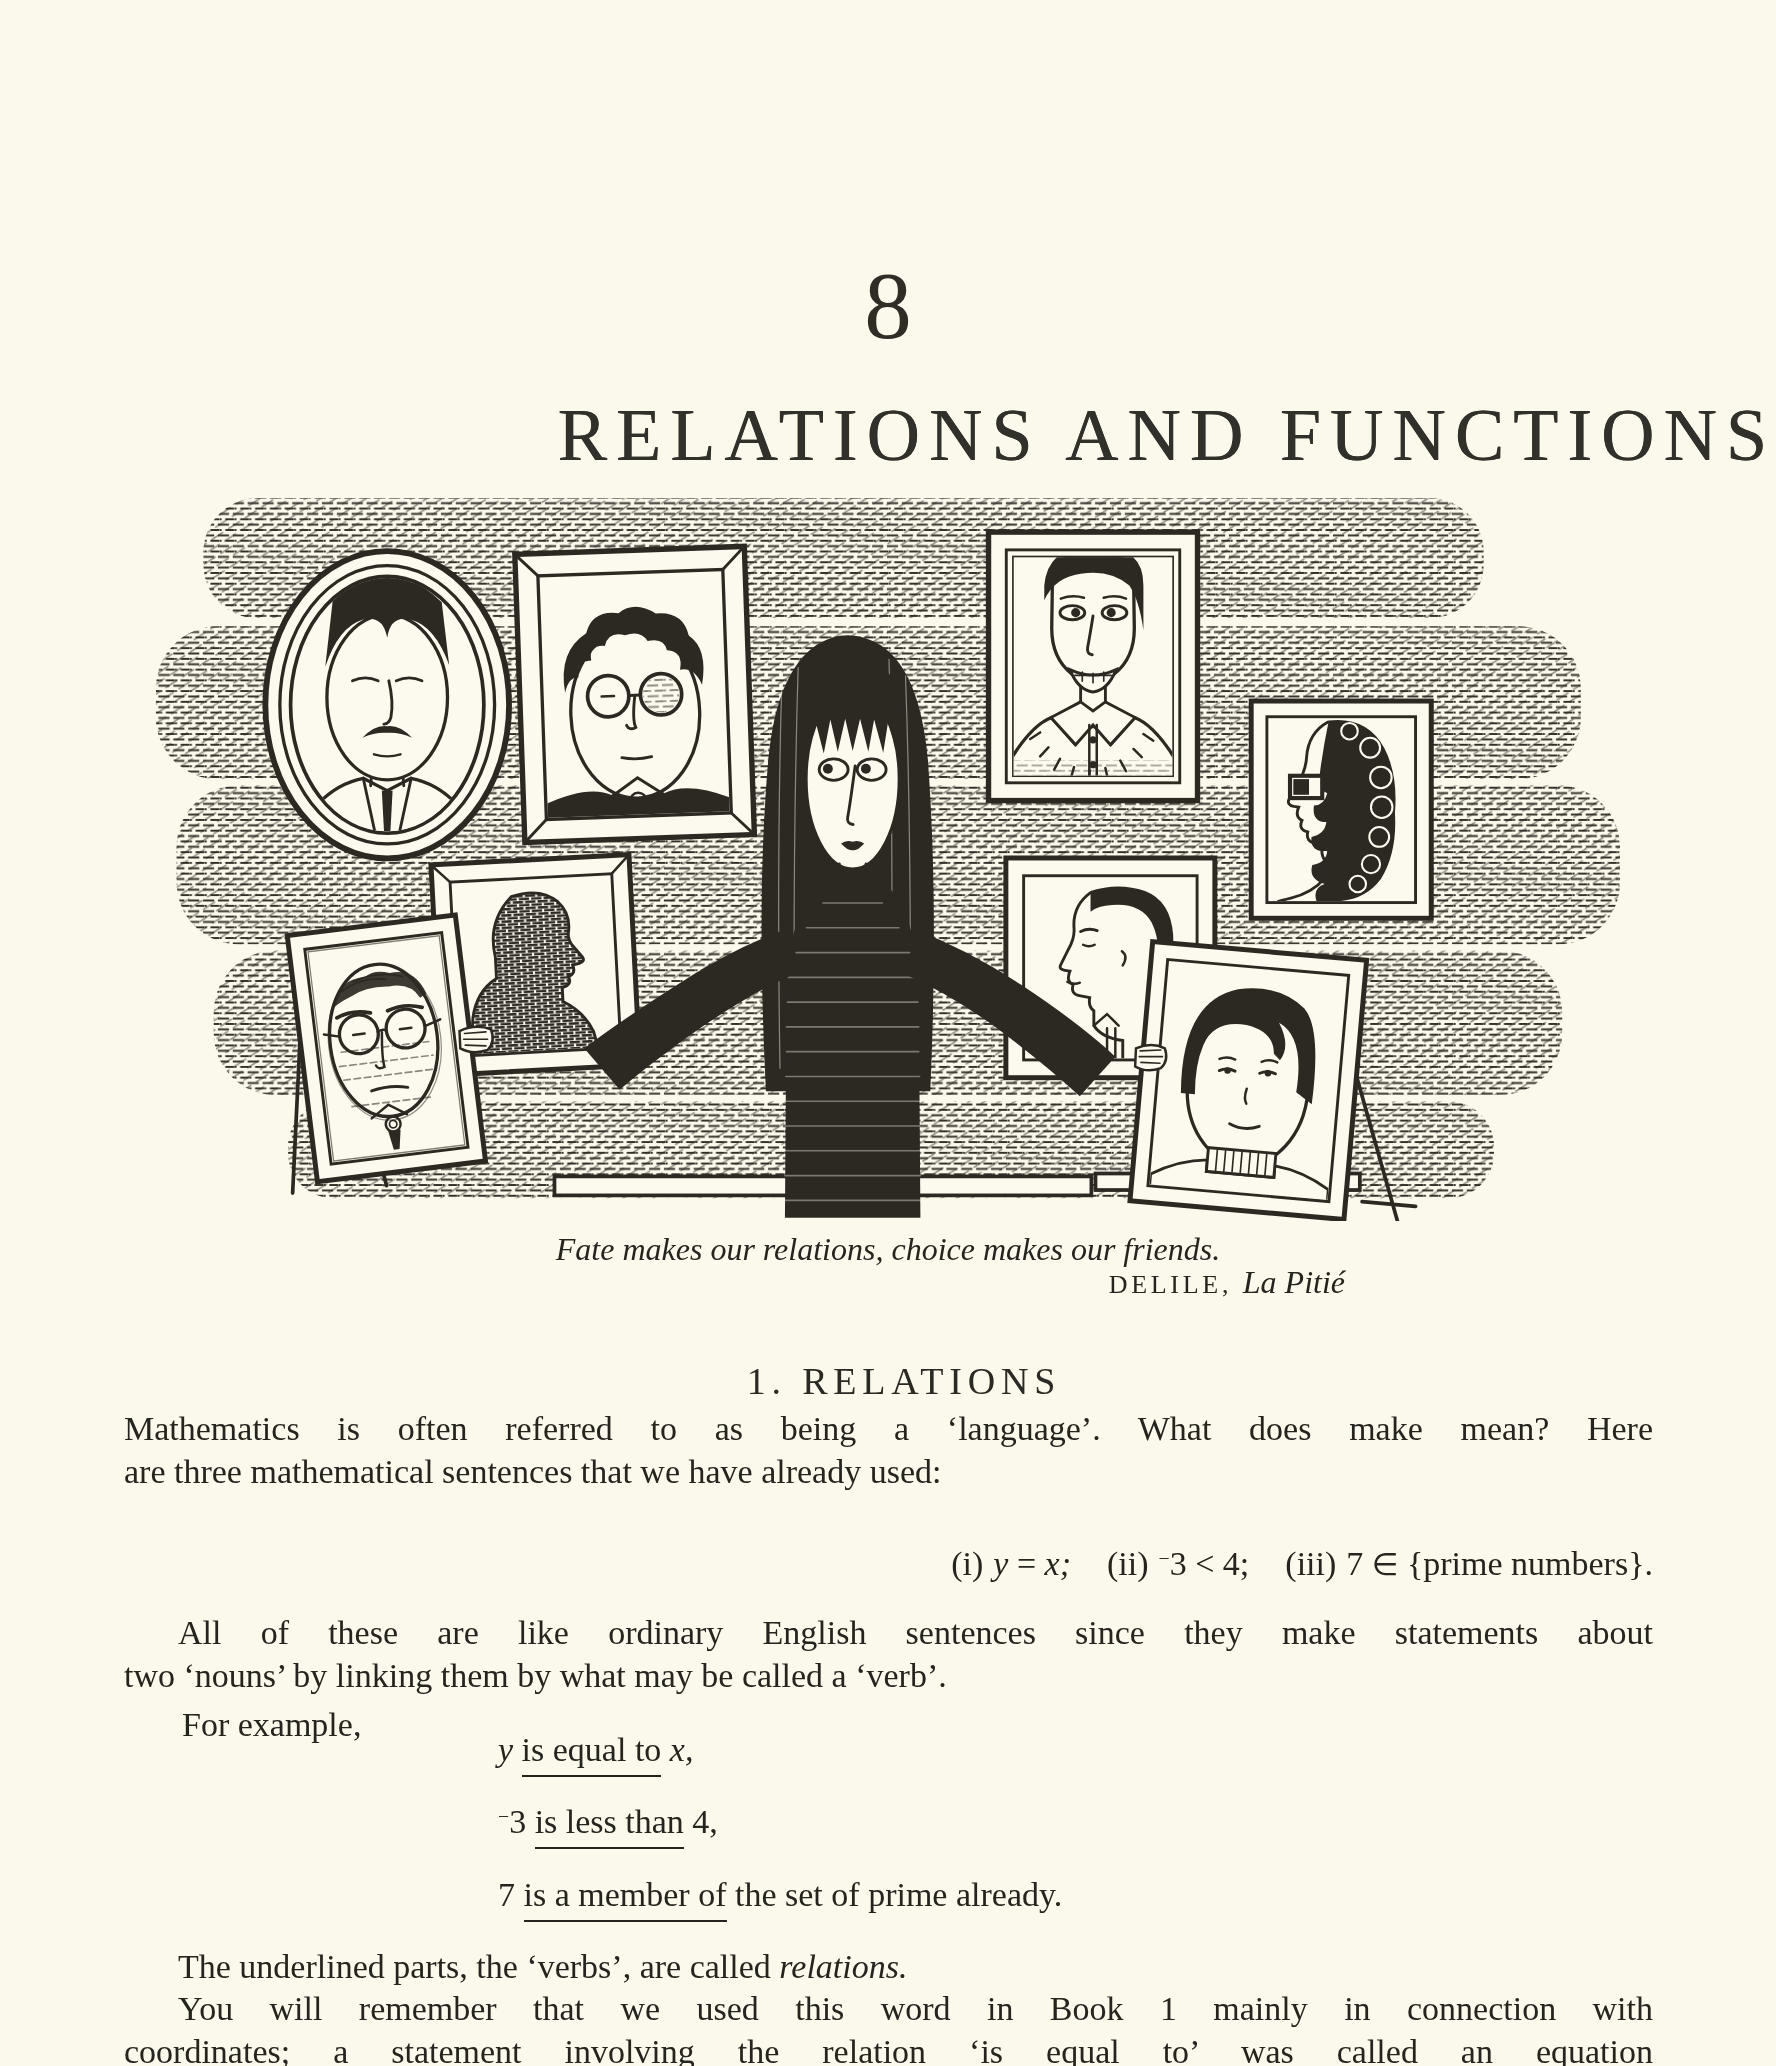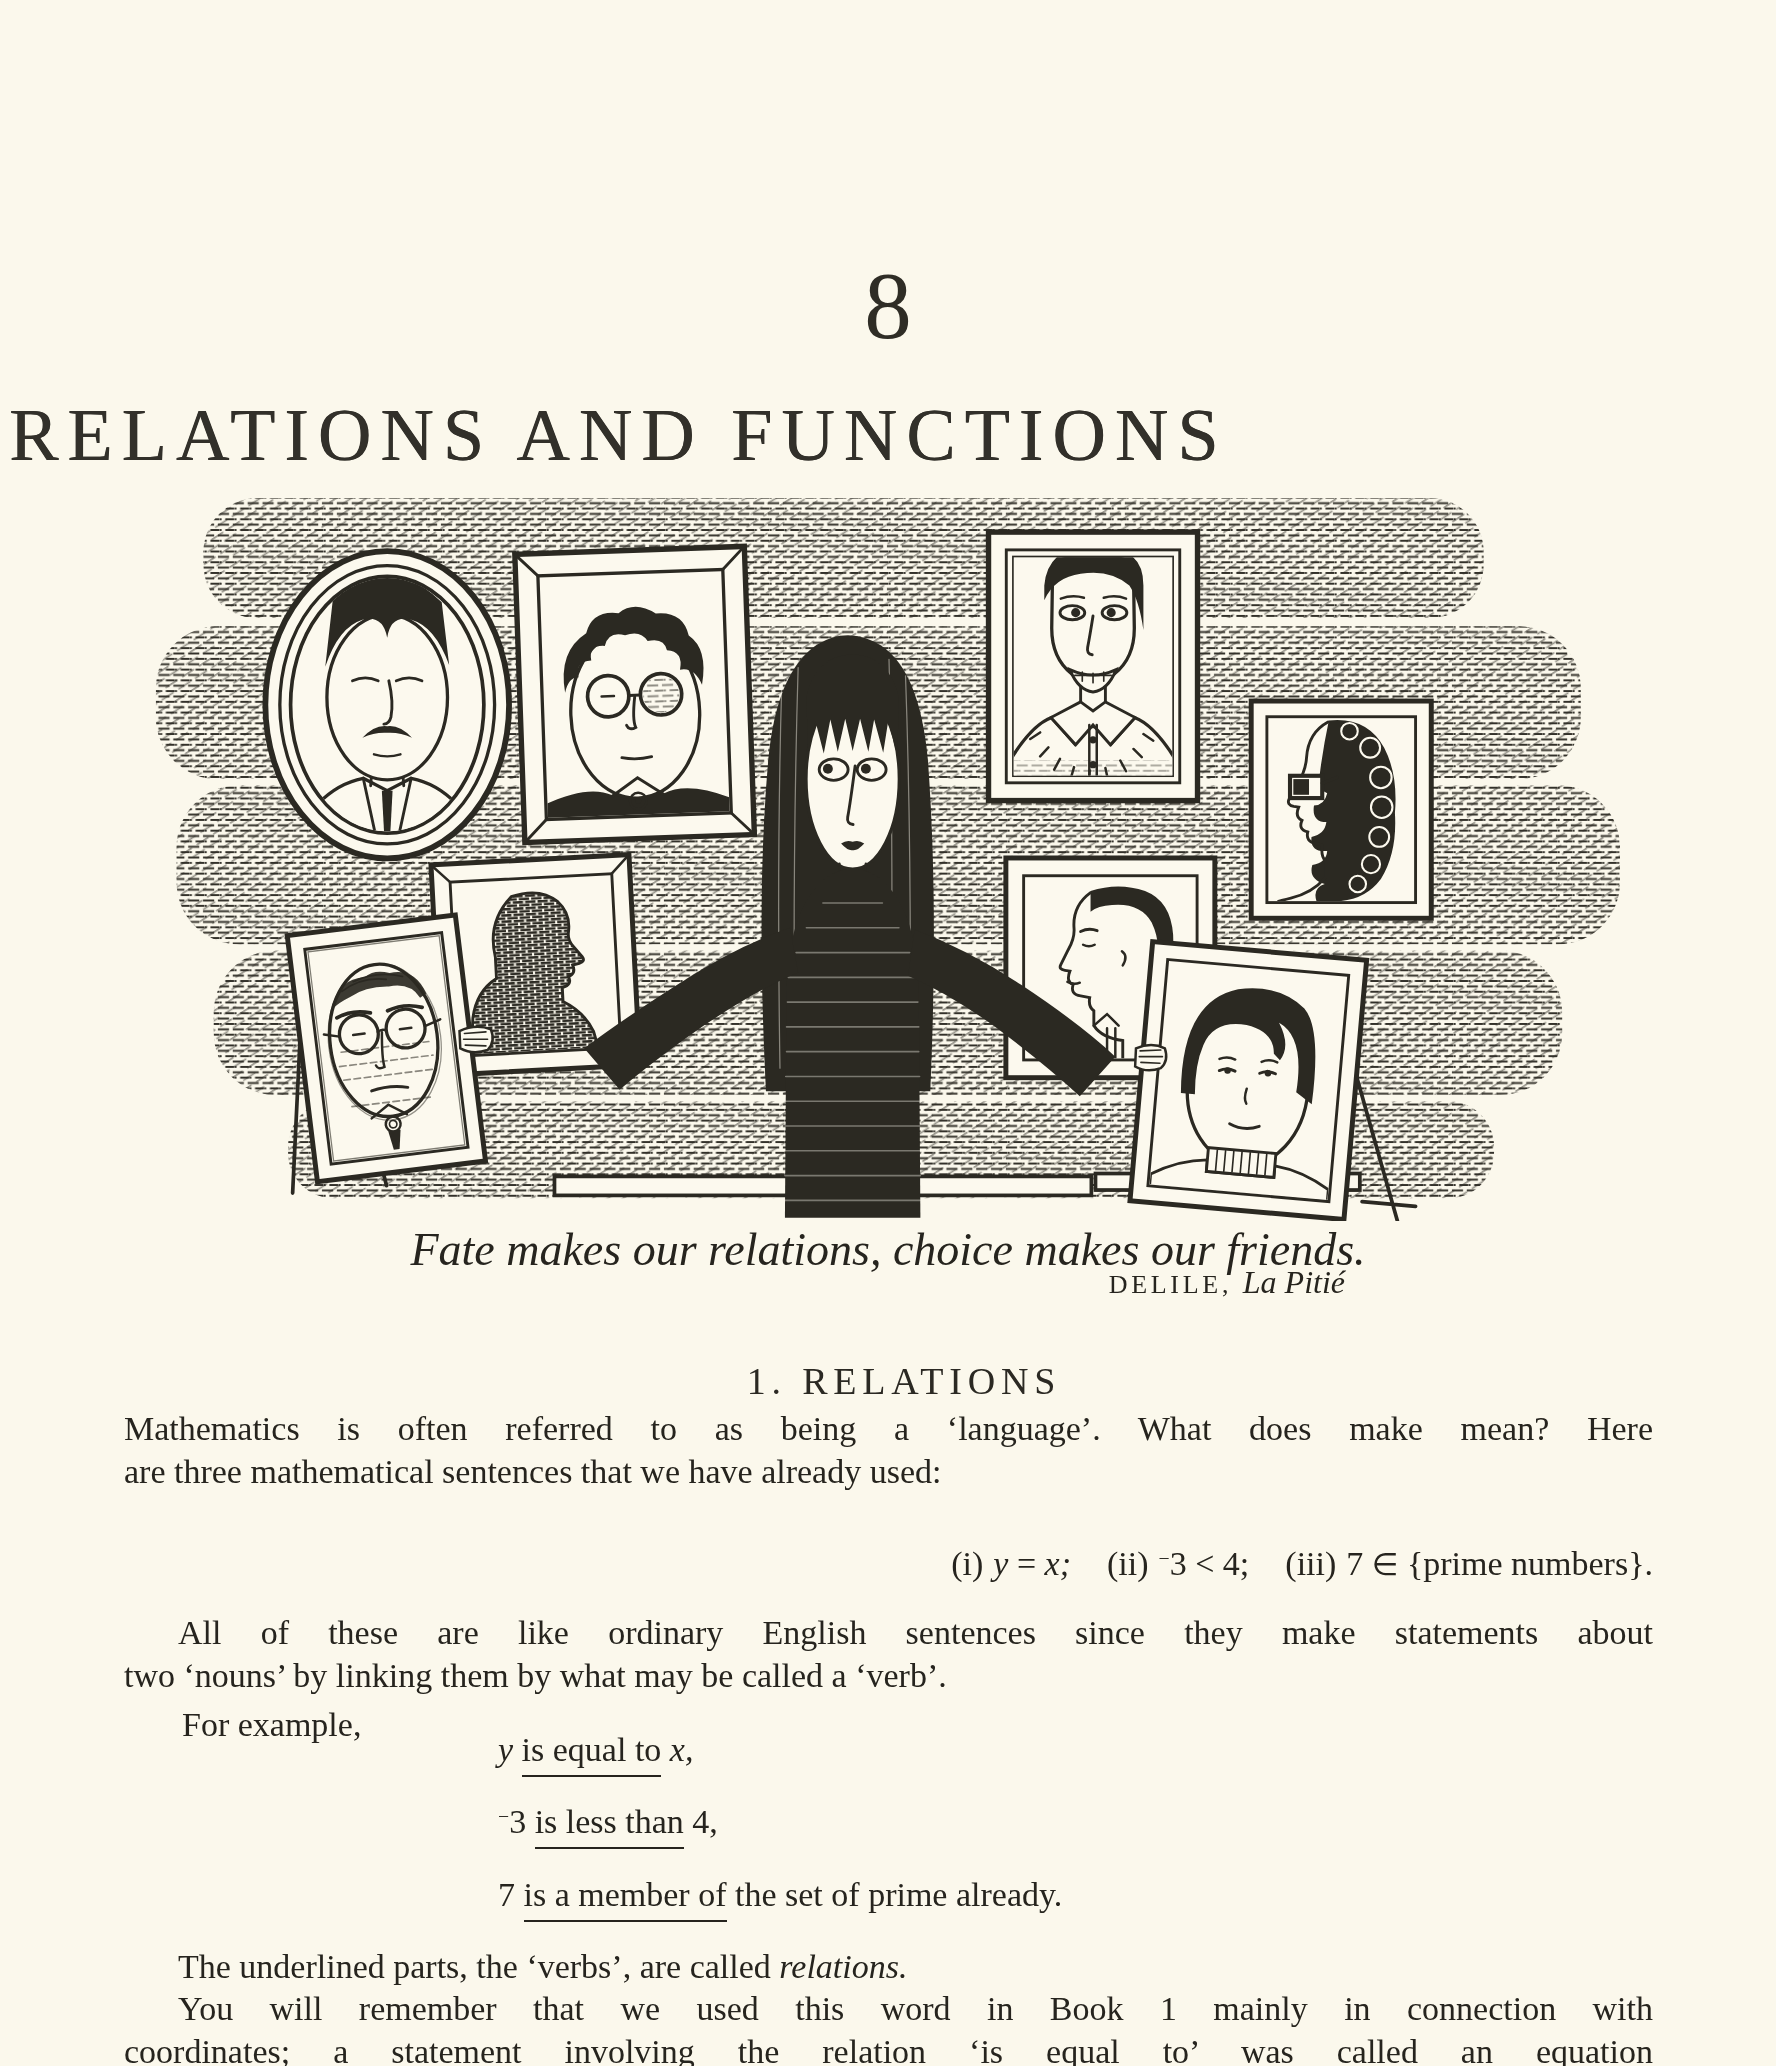--- a/index.html
+++ b/index.html
@@ -1,23 +1,23 @@
 <!DOCTYPE html>
 <html style="font-size:6.6px"><head>
 <meta charset="utf-8">
 <style>
   html,body{margin:0;padding:0;background:#8a877e;}
   #page{position:relative;width:1776px;height:2401px;background:#fbf8ec;overflow:hidden;
         font-family:"Liberation Serif","DejaVu Serif",serif;color:#26241e;}
   .abs{position:absolute;}
   .chapter{top:259px;left:0;width:100%;text-align:center;font-size:95px;line-height:95px;color:#2f2d26;}
-  .title{top:398px;left:0;width:100%;text-align:left;font-size:74px;line-height:74px;
+  .title{top:398px;left:0;width:100%;text-align:right;font-size:74px;line-height:74px;
          letter-spacing:9px;text-indent:9px;color:#32302a;text-shadow:0.4px 0 0 currentColor;}
   .illus{left:145px;top:490px;width:1488px;height:731px;}
-  .quote{top:1229px;left:0;width:100%;text-align:center;font-style:italic;font-size:46px;line-height:41px;}
+  .quote{top:1229px;left:0;width:100%;text-align:center;font-style:italic;font-size:32px;line-height:41px;}
   .attrib{top:1264px;right:431px;font-size:29px;line-height:37px;}
   .attrib .name{font-size:26px;letter-spacing:3.7px;}
   .attrib .work{font-style:italic;font-size:32px;margin-left:10.7px;}
   .heading{top:1361px;left:16px;width:100%;text-align:center;font-size:38px;line-height:41px;
            font-weight:normal;letter-spacing:5.8px;color:#2b2923;}
   .bl{left:124px;width:1529px;font-size:34px;line-height:41px;white-space:normal;}
   .j{text-align:justify;text-align-last:justify;}
   .ind{padding-left:54px;width:1475px;}
   .mathline{left:124px;width:1529px;top:1545px;text-align:right;font-size:34px;}
   .mathline .lbl{margin-right:10px;}

